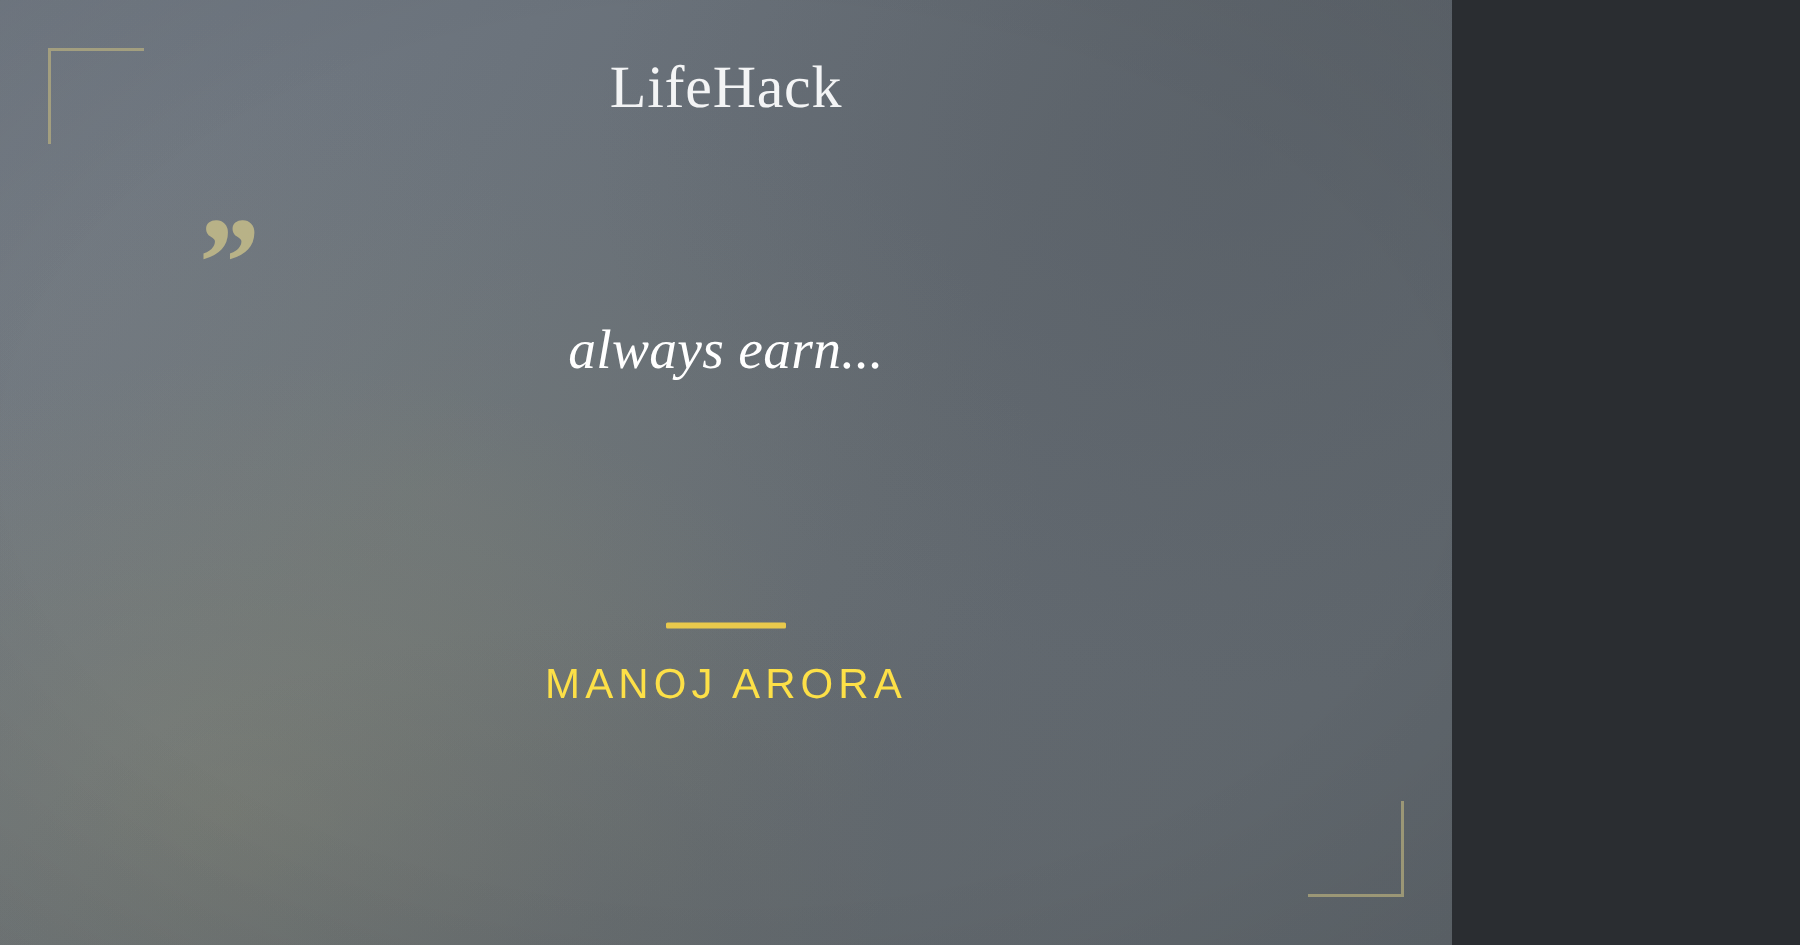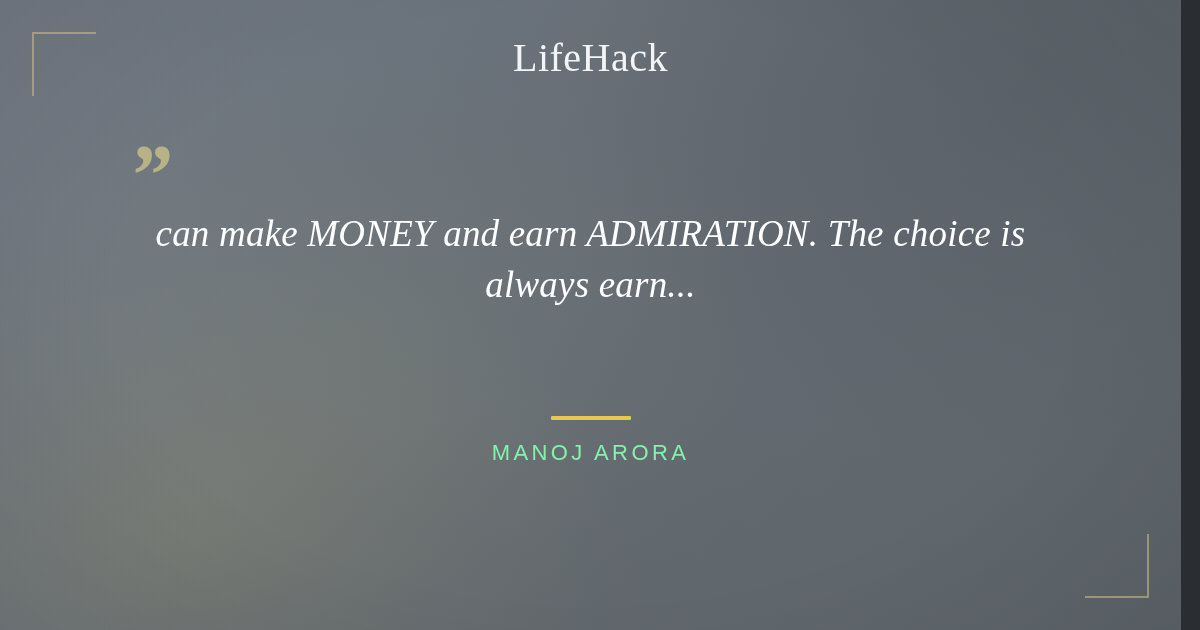--- a/index.html
+++ b/index.html
@@ -3,21 +3,21 @@
 <meta charset="utf-8">
 <style>
   html, body {
     margin: 0;
     padding: 0;
     background: #2a2d31;
   }
 
   #canvas {
     position: relative;
-    width: 1181px;
+    width: 968px;
     height: 630px;
     overflow: hidden;
     font-family: "Liberation Sans", sans-serif;
     background-color: #666d74;
   }
 
   
   .bg-layer {
     position: absolute;
     inset: 0;
@@ -142,24 +142,24 @@
   .author-wrap {
     position: absolute;
     left: 0;
     right: 0;
     top: 440px;
     text-align: center;
   }
   .author {
     display: inline-block;
     font-family: "Liberation Sans", sans-serif;
-    font-size: 22px;
+    font-size: 28px;
     font-weight: 400;
     letter-spacing: 3.4px;
-    color: #86efac;
+    color: #fde047;
     text-transform: uppercase;
   }
 </style>
 </head>
 <body>
 
 <div id="canvas">
 
   <div class="bg-layer bg-base"></div>
   <div class="bg-layer bg-glow-c"></div>
@@ -172,21 +172,20 @@
   <div class="corner corner-tl"></div>
   <div class="corner corner-br"></div>
 
   <div class="brand">
     <span class="brand-text">LifeHack</span>
   </div>
 
   <div class="quote-mark">”</div>
 
   <div class="quote-block">
-    <div class="quote-line">can make MONEY and earn ADMIRATION. The choice is</div>
     <div class="quote-line">always earn...</div>
   </div>
 
   <div class="divider-wrap">
     <span class="divider"></span>
   </div>
 
   <div class="author-wrap">
     <span class="author">MANOJ ARORA</span>
   </div>

